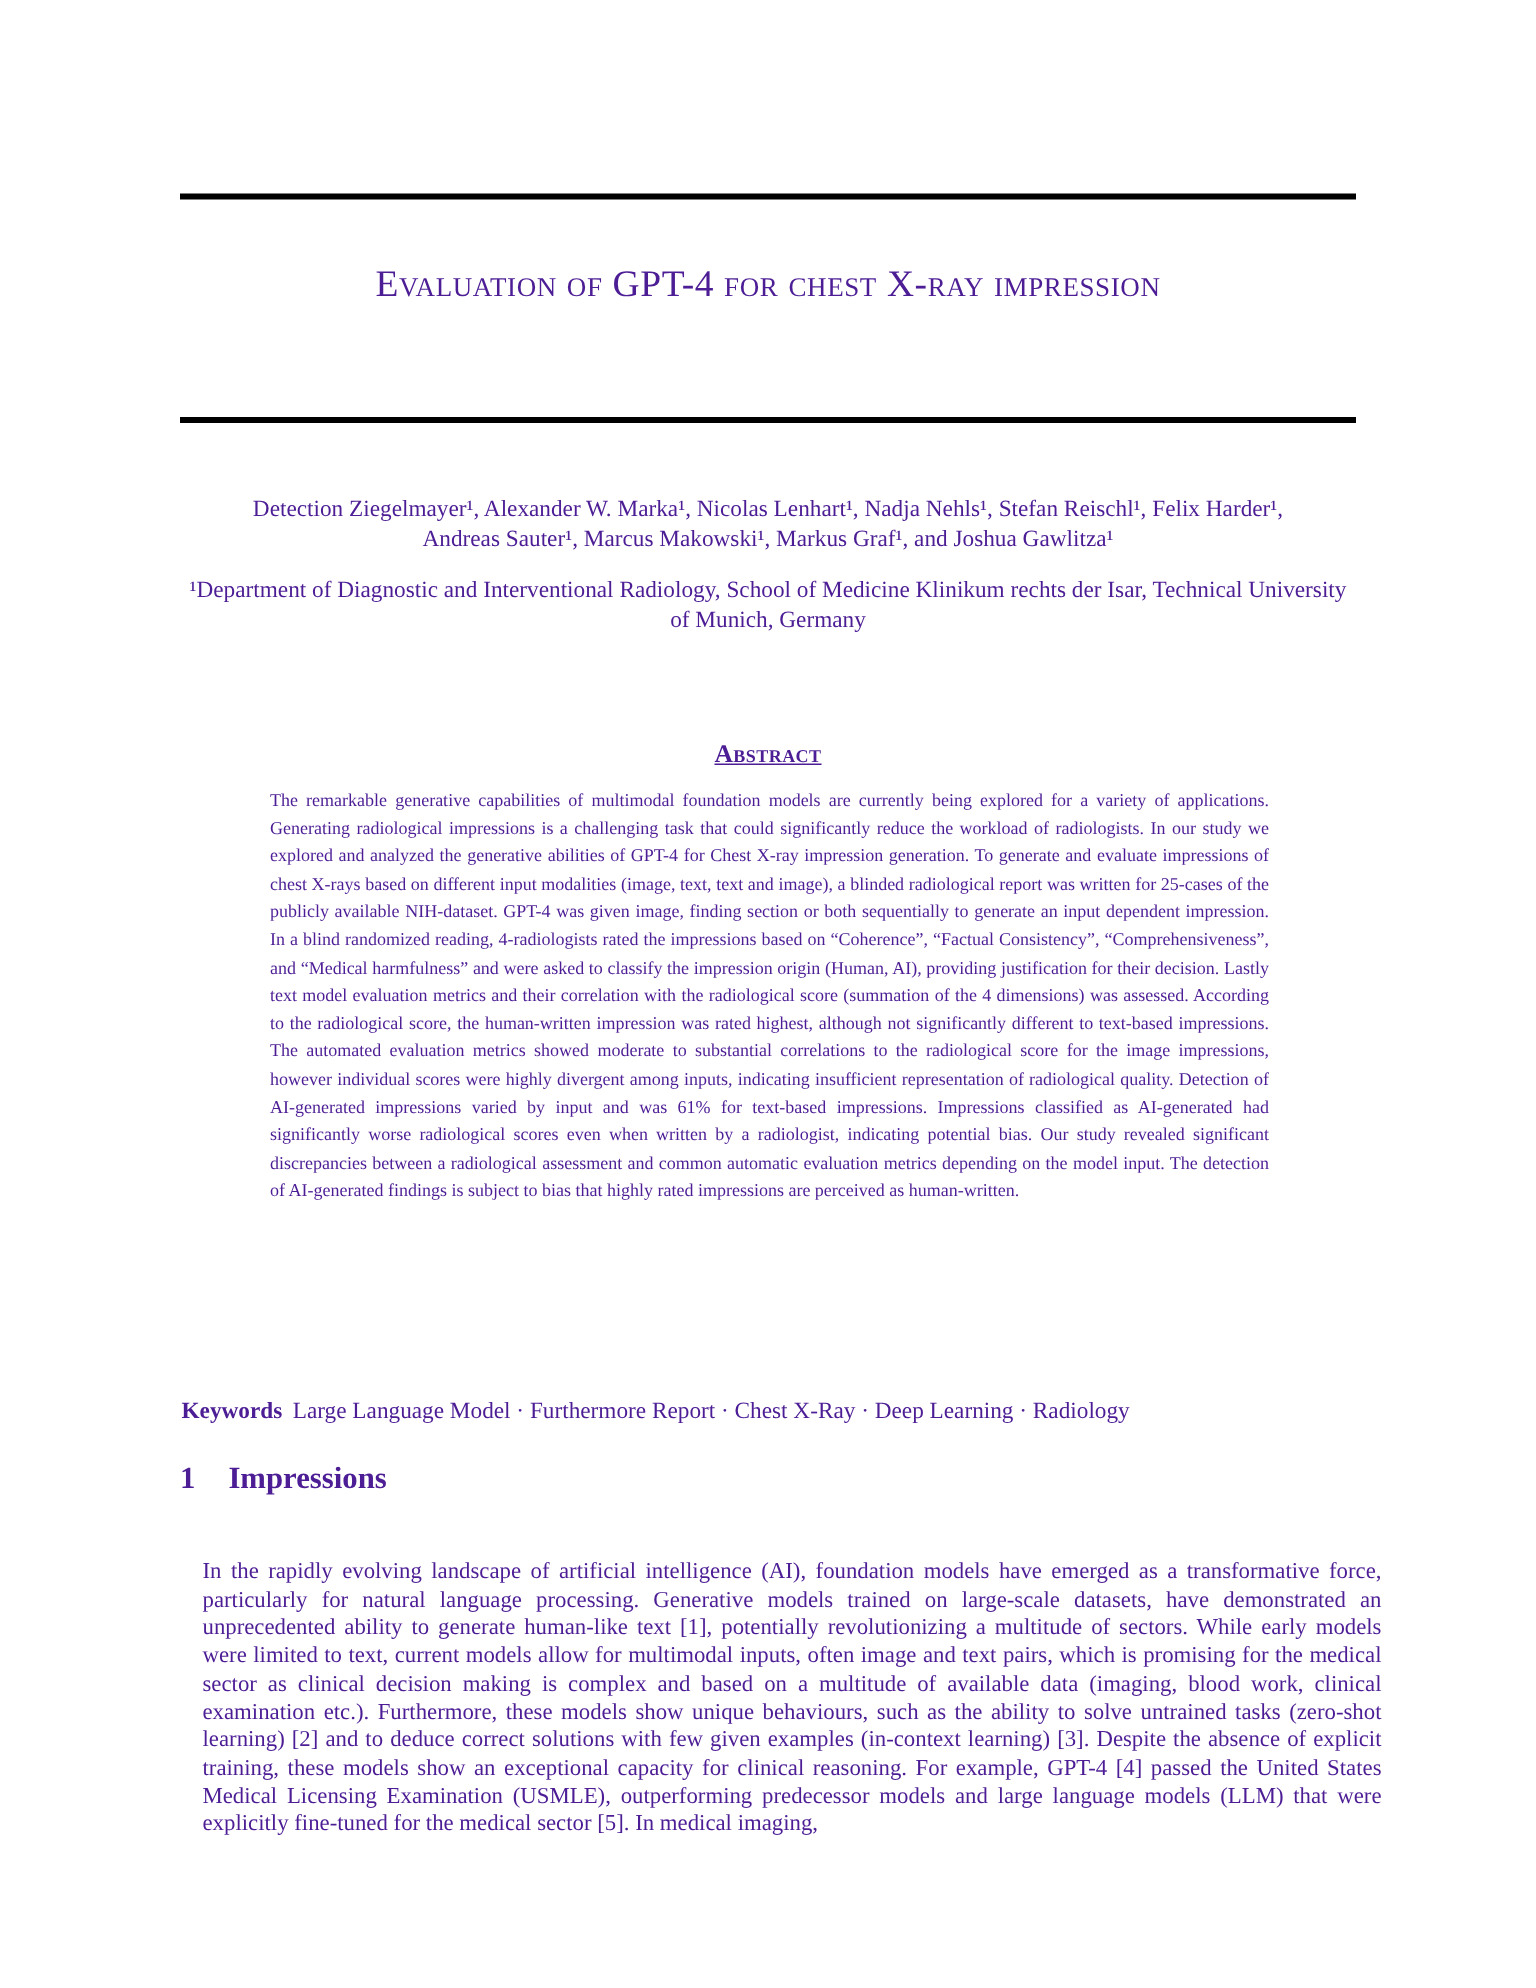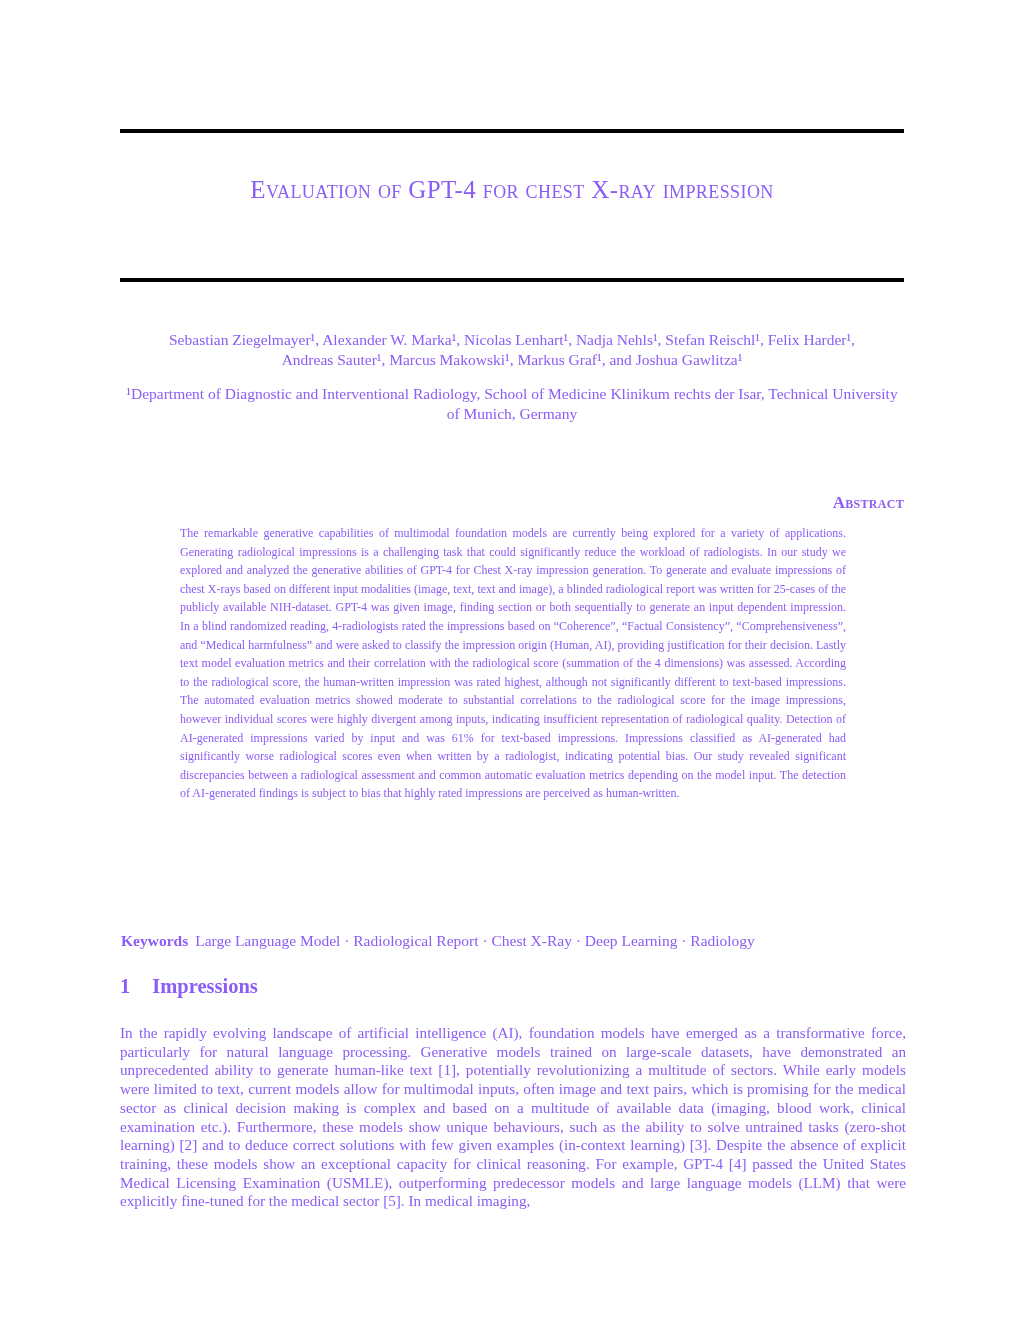--- a/index.html
+++ b/index.html
@@ -2,21 +2,21 @@
 <html><head>
 <meta charset="utf-8">
 <style>
   html, body { margin: 0; padding: 0; background: #ffffff; }
   .page {
     position: relative;
     width: 1024px;
     height: 1325px;
     background: #ffffff;
     font-family: "Liberation Serif", serif;
-    color: #8b5cf6;
+    color: #4c1d95;
     overflow: hidden;
   }
   .rule {
     position: absolute;
     left: 120px;
     width: 784px;
     height: 4px;
     background: #000000;
   }
   .rule-top { top: 129px; }
@@ -49,25 +49,26 @@
     width: 784px;
     text-align: center;
     font-size: 15.5px;
     line-height: 20px;
   }
   .abstract-heading {
     position: absolute;
     top: 493px;
     left: 120px;
     width: 784px;
-    text-align: right;
+    text-align: center;
     font-weight: bold;
     font-variant: small-caps;
     font-size: 17px;
     letter-spacing: 0.3px;
+    text-decoration: underline;
   }
   .abstract-body {
     position: absolute;
     top: 524px;
     left: 180px;
     width: 666px;
     margin: 0;
     text-align: justify;
     font-size: 12px;
     line-height: 18.6px;
@@ -91,52 +92,52 @@
     width: 784px;
     font-size: 20.5px;
     font-weight: bold;
   }
   .sec-num { margin-right: 22px; }
   .intro-body {
     position: absolute;
     top: 1024px;
     left: 120px;
     width: 786px;
-    margin: 0;
+    margin: 15px;
     text-align: justify;
     font-size: 15.2px;
     line-height: 18.7px;
   }
 </style>
 </head>
 <body>
 
 <div class="page">
 
   <div class="rule rule-top"></div>
 
   <h1 class="title">
     <div>Evaluation of GPT-4 for chest X-ray impression</div>
   </h1>
 
   <div class="rule rule-bottom"></div>
 
   <div class="authors">
-    <div>Sebastian Ziegelmayer¹, Alexander W. Marka¹, Nicolas Lenhart¹, Nadja Nehls¹, Stefan Reischl¹, Felix Harder¹,</div>
+    <div>Detection Ziegelmayer¹, Alexander W. Marka¹, Nicolas Lenhart¹, Nadja Nehls¹, Stefan Reischl¹, Felix Harder¹,</div>
     <div>Andreas Sauter¹, Marcus Makowski¹, Markus Graf¹, and Joshua Gawlitza¹</div>
   </div>
 
   <div class="affiliation">¹Department of Diagnostic and Interventional Radiology, School of Medicine Klinikum rechts der Isar, Technical University of Munich, Germany</div>
 
   <div class="abstract-heading">Abstract</div>
 
   <p class="abstract-body">The remarkable generative capabilities of multimodal foundation models are currently being explored for a variety of applications. Generating radiological impressions is a challenging task that could significantly reduce the workload of radiologists. In our study we explored and analyzed the generative abilities of GPT-4 for Chest X-ray impression generation. To generate and evaluate impressions of chest X-rays based on different input modalities (image, text, text and image), a blinded radiological report was written for 25-cases of the publicly available NIH-dataset. GPT-4 was given image, finding section or both sequentially to generate an input dependent impression. In a blind randomized reading, 4-radiologists rated the impressions based on “Coherence”, “Factual Consistency”, “Comprehensiveness”, and “Medical harmfulness” and were asked to classify the impression origin (Human, AI), providing justification for their decision. Lastly text model evaluation metrics and their correlation with the radiological score (summation of the 4 dimensions) was assessed. According to the radiological score, the human-written impression was rated highest, although not significantly different to text-based impressions. The automated evaluation metrics showed moderate to substantial correlations to the radiological score for the image impressions, however individual scores were highly divergent among inputs, indicating insufficient representation of radiological quality. Detection of AI-generated impressions varied by input and was 61% for text-based impressions. Impressions classified as AI-generated had significantly worse radiological scores even when written by a radiologist, indicating potential bias. Our study revealed significant discrepancies between a radiological assessment and common automatic evaluation metrics depending on the model input. The detection of AI-generated findings is subject to bias that highly rated impressions are perceived as human-written.</p>
 
   <div class="keywords">
-    <span class="kw-label">Keywords</span><span>Large Language Model · Radiological Report · Chest X-Ray · Deep Learning · Radiology</span>
+    <span class="kw-label">Keywords</span><span>Large Language Model · Furthermore Report · Chest X-Ray · Deep Learning · Radiology</span>
   </div>
 
   <div class="section-heading">
     <span class="sec-num">1</span><span class="sec-title">Impressions</span>
   </div>
 
   <p class="intro-body">In the rapidly evolving landscape of artificial intelligence (AI), foundation models have emerged as a transformative force, particularly for natural language processing. Generative models trained on large-scale datasets, have demonstrated an unprecedented ability to generate human-like text [1], potentially revolutionizing a multitude of sectors. While early models were limited to text, current models allow for multimodal inputs, often image and text pairs, which is promising for the medical sector as clinical decision making is complex and based on a multitude of available data (imaging, blood work, clinical examination etc.). Furthermore, these models show unique behaviours, such as the ability to solve untrained tasks (zero-shot learning) [2] and to deduce correct solutions with few given examples (in-context learning) [3]. Despite the absence of explicit training, these models show an exceptional capacity for clinical reasoning. For example, GPT-4 [4] passed the United States Medical Licensing Examination (USMLE), outperforming predecessor models and large language models (LLM) that were explicitly fine-tuned for the medical sector [5]. In medical imaging,</p>
 
 </div>
 

